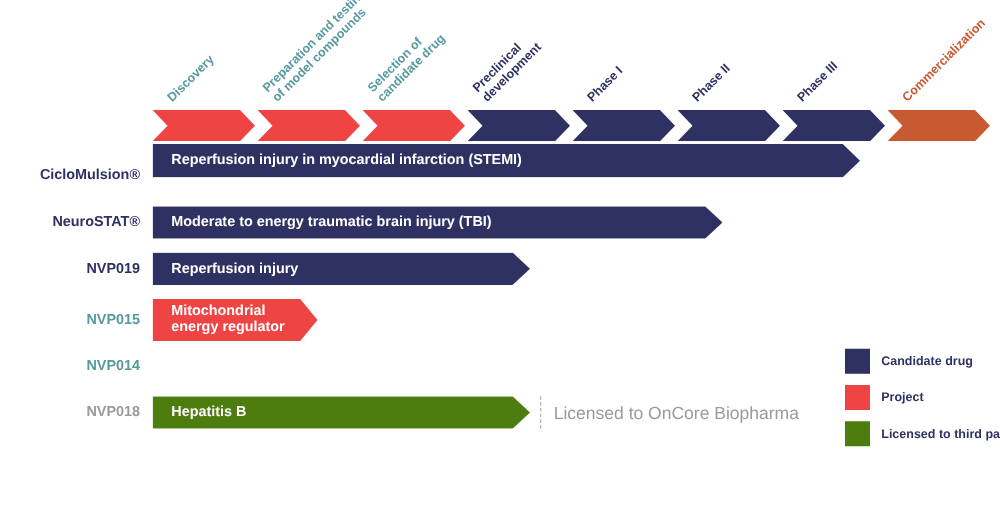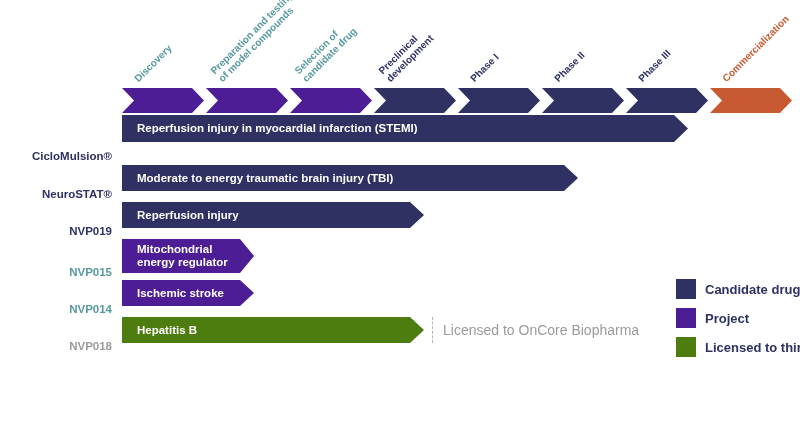--- a/index.html
+++ b/index.html
@@ -1,21 +1,21 @@
 <!DOCTYPE html>
 <html><head>
 <meta charset="utf-8">
 <style>
   * { margin:0; padding:0; box-sizing:border-box; }
   html,body { background:#ffffff; font-family:"Liberation Sans", sans-serif; }
   .canvas { position:relative; width:800px; height:423px; background:#ffffff; overflow:hidden; }
 
   
   .navy-bg   { background:#2e3162; }
-  .teal-bg   { background:#4c1d95; }
+  .teal-bg   { background:#ef4444; }
   .orange-bg { background:#c85a32; }
   .gray-bg   { background:#4d7c0f; }
   .navy-text   { color:#2e3162; }
   .teal-text   { color:#569a9f; }
   .orange-text { color:#c85a32; }
   .gray-text   { color:#9a9a9a; }
 
   
   .chev {
     position:absolute; top:88px; height:25px; width:82px;
@@ -28,21 +28,21 @@
     position:absolute; left:0; bottom:0;
     transform:rotate(-45deg); transform-origin:left bottom;
     font-size:10px; font-weight:bold; line-height:11px; white-space:nowrap;
   }
   .stage-label.wrap { white-space:normal; }
 
   
   .row-label {
     position:absolute; left:0; width:112px;
     display:flex; align-items:center; justify-content:flex-end;
-    font-size:11.5px; font-weight:bold; text-align:right;margin-top:16px;
+    font-size:11.5px; font-weight:bold; text-align:right;
   }
   .bar {
     position:absolute; left:122px;
     display:flex; align-items:center;
     padding:0 26px 0 15px;
     color:#ffffff; font-size:11.5px; font-weight:bold; line-height:13px;
     white-space:nowrap;
     clip-path:polygon(0 0, calc(100% - 14px) 0, 100% 50%, calc(100% - 14px) 100%, 0 100%);
   }
   .bar.two-line { white-space:normal; }
@@ -51,21 +51,21 @@
   .note {
     position:absolute; display:flex; align-items:center;
     border-left:1px dashed #b3b3b3; padding-left:10px;
     color:#9a9a9a; font-size:14px; font-weight:normal;
   }
 
   
   .legend { position:absolute; left:676px; top:279px; }
   .legend-item { display:flex; align-items:center; margin-bottom:9px; }
   .legend-swatch { width:20px; height:20px; margin-right:9px; flex:0 0 auto; }
-  .legend-label { font-size:13px; font-weight:bold; color:#2e3162; white-space:nowrap; }
+  .legend-label { font-size:10px; font-weight:bold; color:#2e3162; white-space:nowrap; }
 </style>
 </head>
 <body>
 
 <div class="canvas">
 
   <div class="stage-anchor" style="left:140px">
     <span class="stage-label teal-text">Discovery</span>
   </div>
   <div class="stage-anchor" style="left:224px">
@@ -105,21 +105,20 @@
   <div class="row-label navy-text" style="top:165px;height:26px">NeuroSTAT®</div>
   <div class="bar navy-bg" style="top:165px;height:26px;width:456px">Moderate to energy traumatic brain injury (TBI)</div>
 
   <div class="row-label navy-text" style="top:202px;height:26px">NVP019</div>
   <div class="bar navy-bg" style="top:202px;height:26px;width:302px">Reperfusion injury</div>
 
   <div class="row-label teal-text" style="top:239px;height:34px">NVP015</div>
   <div class="bar two-line teal-bg" style="top:239px;height:34px;width:132px">Mitochondrial energy regulator</div>
 
   <div class="row-label teal-text" style="top:280px;height:26px">NVP014</div>
-  <div class="bar teal-bg" style="top:280px;height:26px;width:132px">Ischemic stroke</div>
 
   <div class="row-label gray-text" style="top:317px;height:26px">NVP018</div>
   <div class="bar gray-bg" style="top:317px;height:26px;width:302px">Hepatitis B</div>
   <div class="note" style="left:432px;top:317px;height:26px">Licensed to OnCore Biopharma</div>
 
   <div class="legend">
     <div class="legend-item">
       <span class="legend-swatch navy-bg"></span>
       <span class="legend-label">Candidate drug</span>
     </div>

